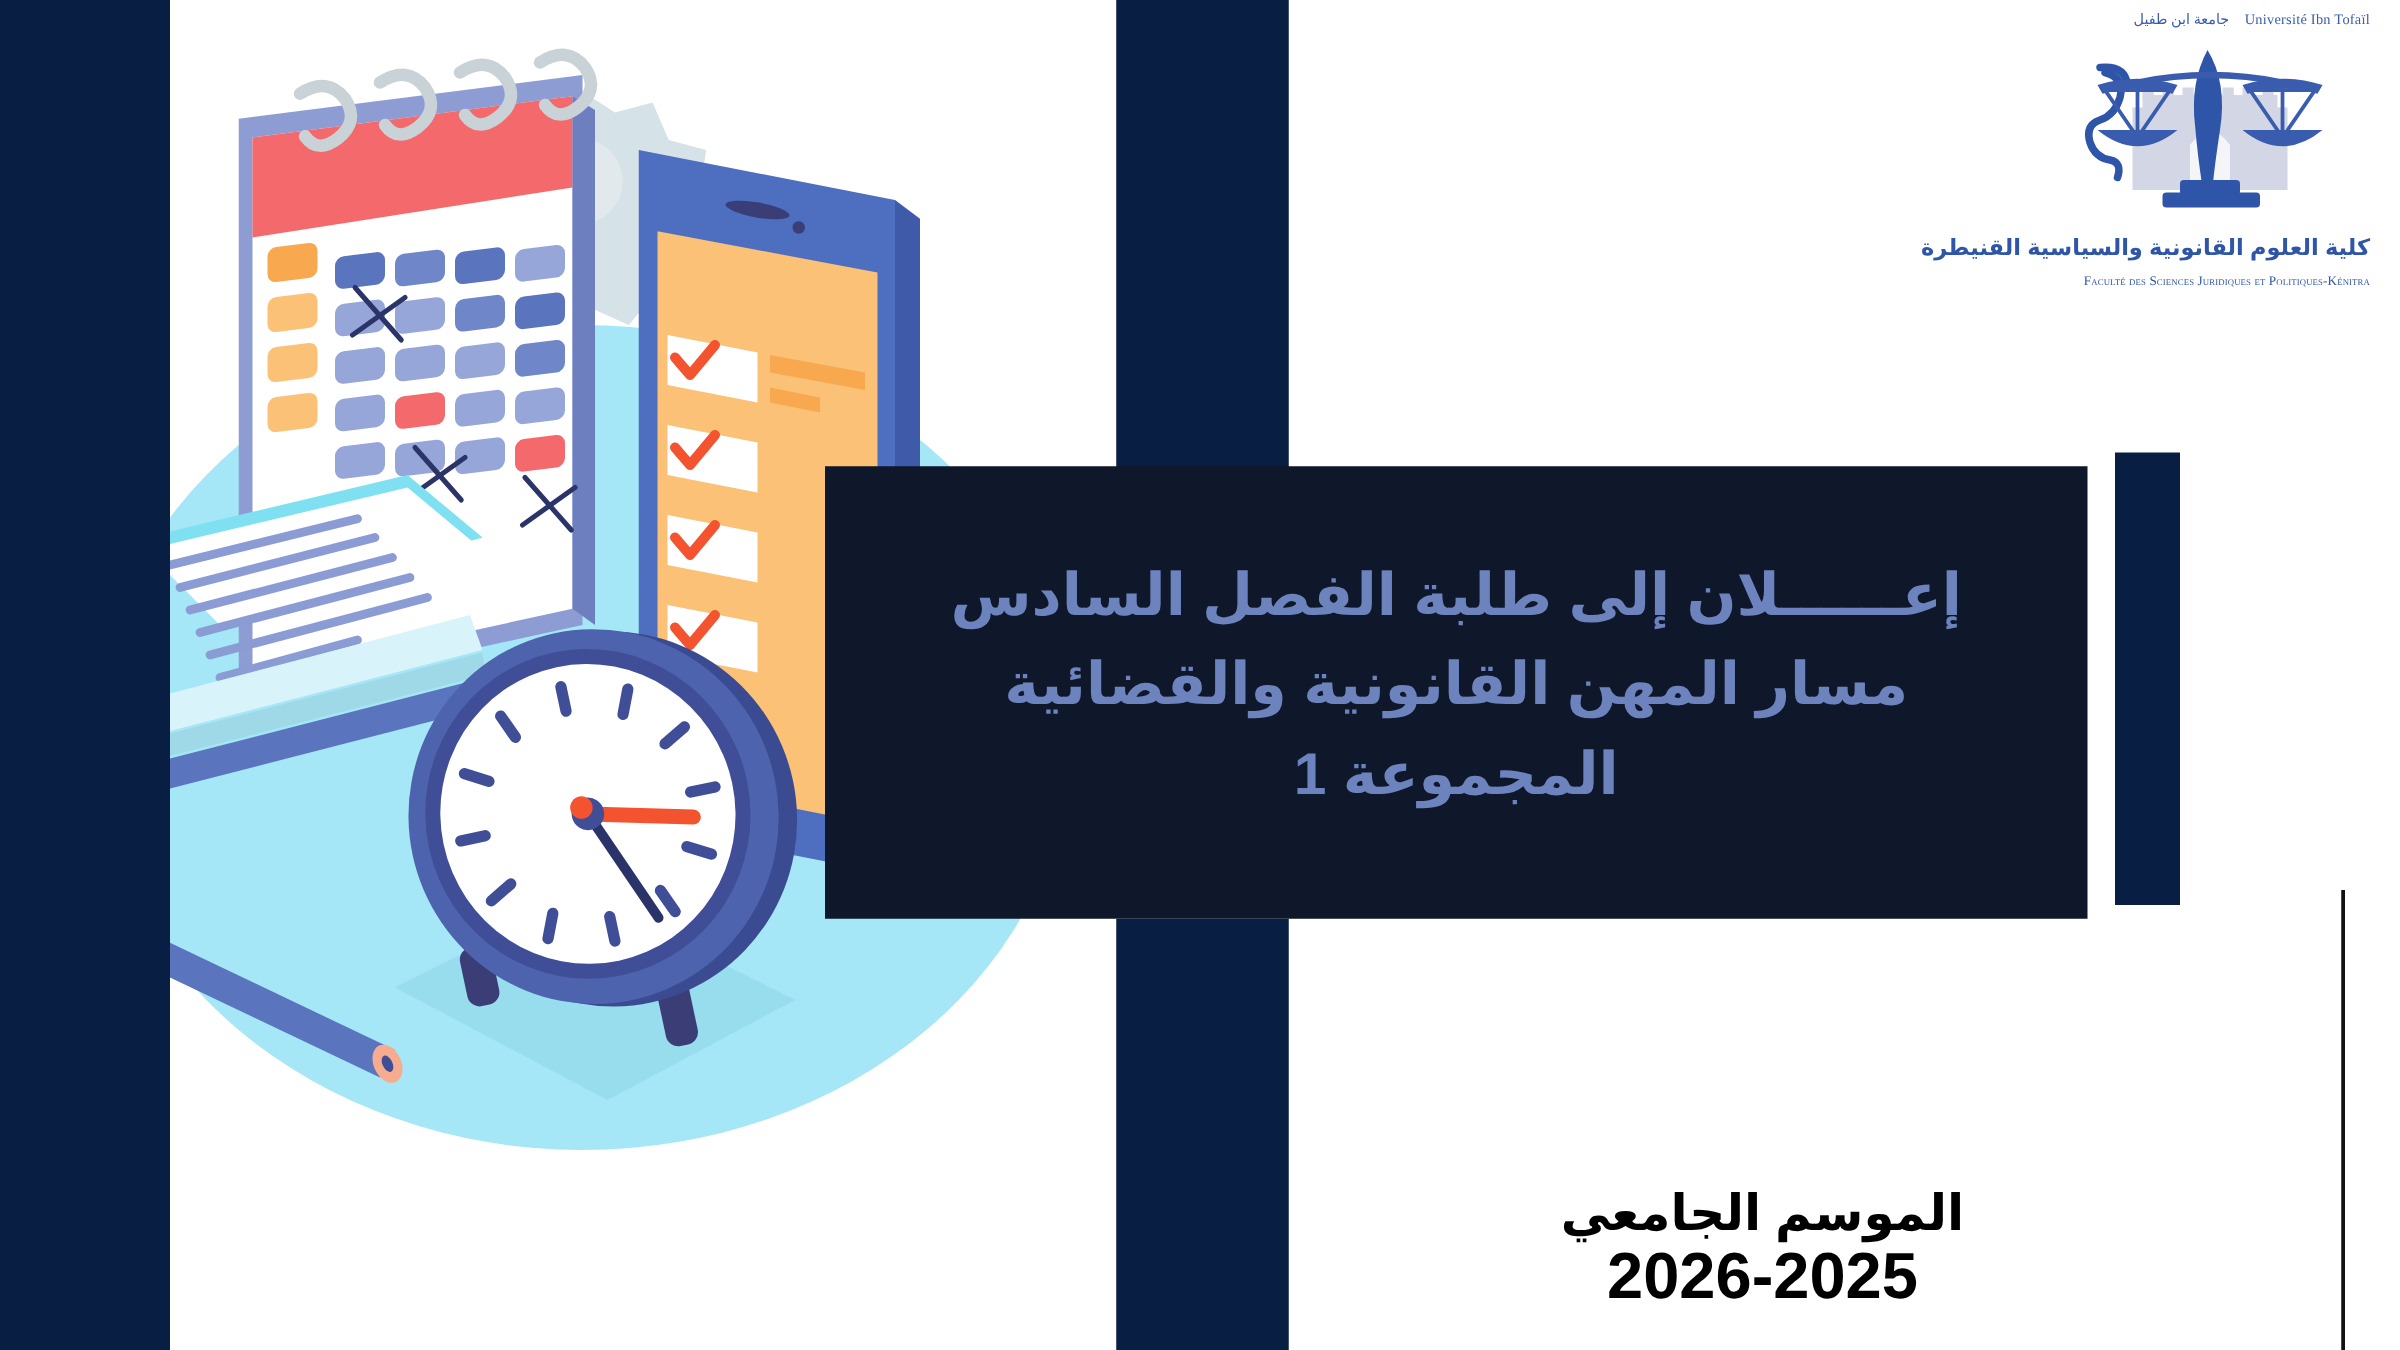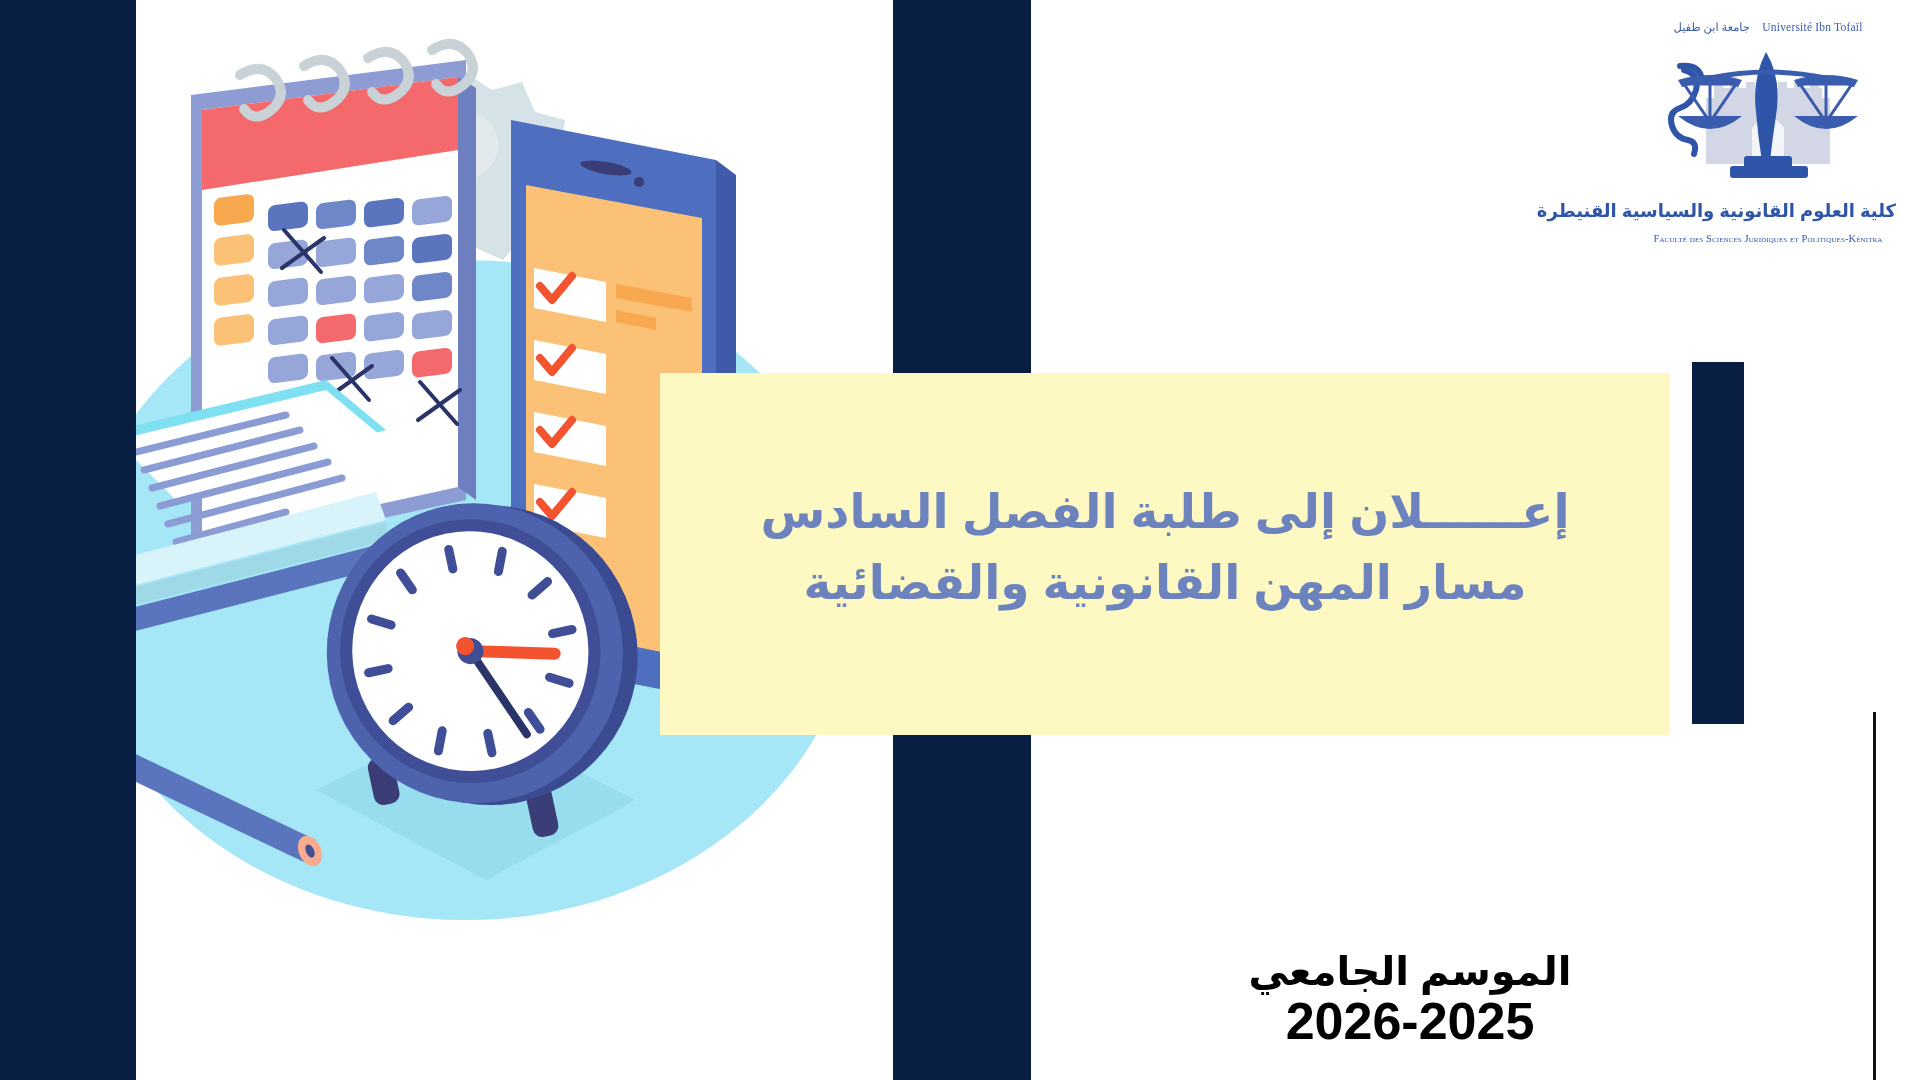--- a/index.html
+++ b/index.html
@@ -31,21 +31,21 @@
     width: 760px; height: 1080px;
     overflow: hidden;
   }
   #illustration svg { display: block; width: 760px; height: 1080px; }
 
   
   #title-card {
     position: absolute;
     left: 660px; top: 373px;
     width: 1010px; height: 362px;
-    background: #fef9c3;
+    background: #0f172a;
     z-index: 5;
     display: flex;
     flex-direction: column;
     justify-content: center;
     align-items: center;
     padding: 4px 34px 18px 34px;
   }
   .title-line {
     direction: rtl;
     text-align: center;
@@ -56,24 +56,24 @@
     letter-spacing: 0px;
     white-space: nowrap;
   }
   #title-line-1 { font-size: 47px; }
   #title-line-2 { font-size: 47px; }
   #title-line-3 { font-size: 47px; }
 
   
   #logo-block {
     position: absolute;
-    right: 24px; top: 20px;
+    right: 24px; top: 8px;
     width: 256px;
     z-index: 8;
-    text-align: center;
+    text-align: right;
     color: #2B4EA2;
   }
   #logo-top-text {
     font-family: "Liberation Serif", "DejaVu Serif", serif;
     font-size: 11.5px;
     color: #3A5CAE;
     letter-spacing: .2px;
     white-space: nowrap;
     margin-bottom: 2px;
   }
@@ -289,20 +289,21 @@
           <circle cx="330" cy="646" r="9" fill="#F4532F"></circle>
         </g>
 
       </g>
     </svg>
   </div>
 
   <div id="title-card">
     <div class="title-line" id="title-line-1">إعــــــلان إلى طلبة الفصل السادس</div>
     <div class="title-line" id="title-line-2">مسار المهن القانونية والقضائية</div>
+    <div class="title-line" id="title-line-3">المجموعة 1</div>
   </div>
 
   <div id="logo-block">
     <div id="logo-top-text">
       <span>Université Ibn Tofaïl</span>
       &nbsp;&nbsp;
       <span>جامعة ابن طفيل</span>
     </div>
 
     <svg id="logo-emblem" viewBox="0 0 256 150" xmlns="http://www.w3.org/2000/svg">

